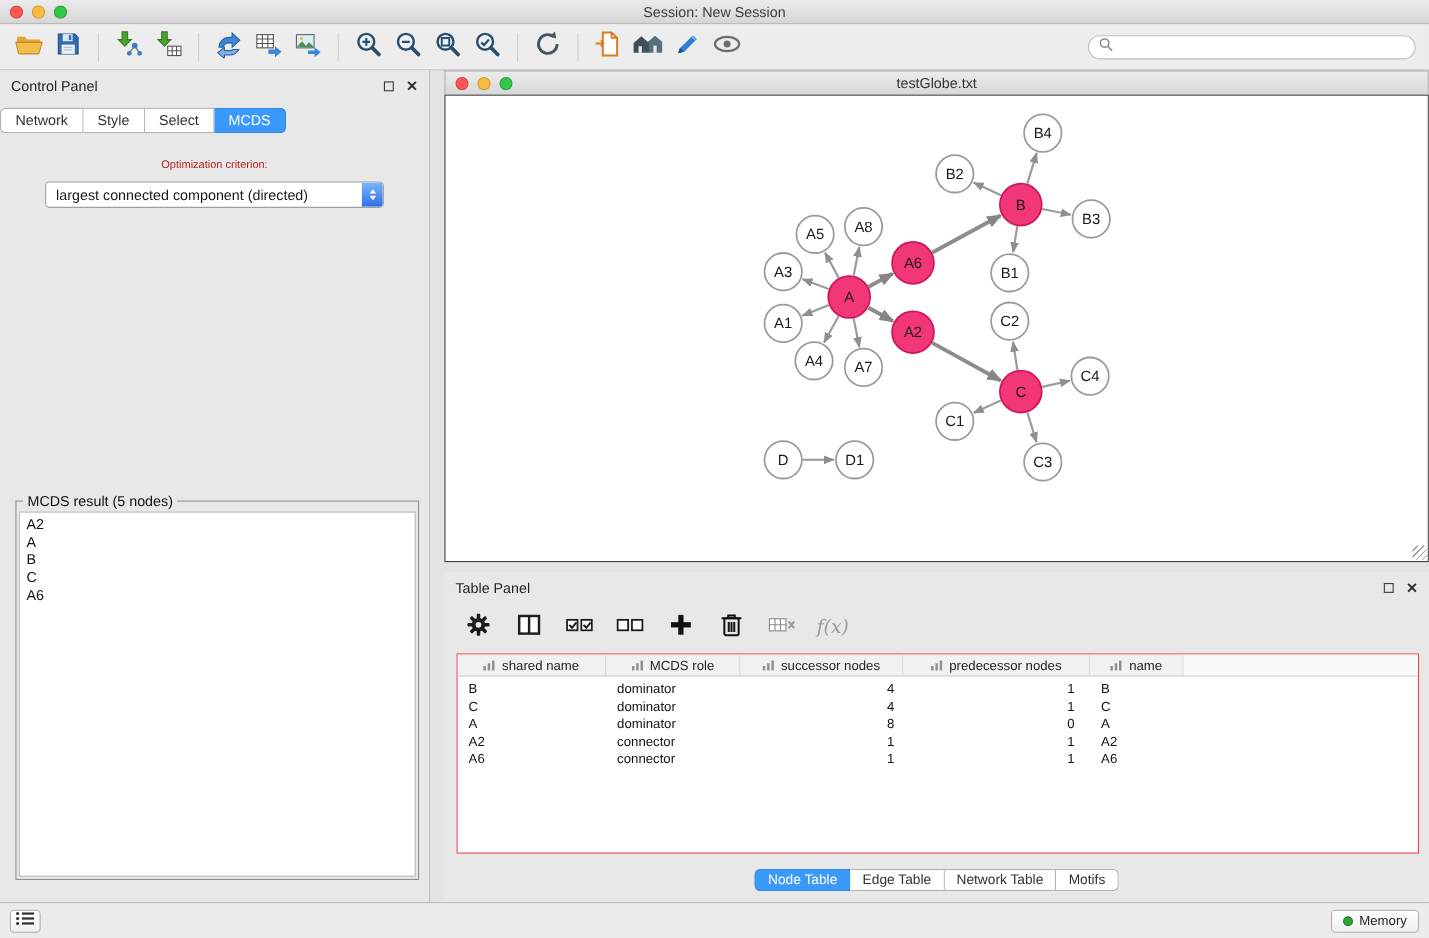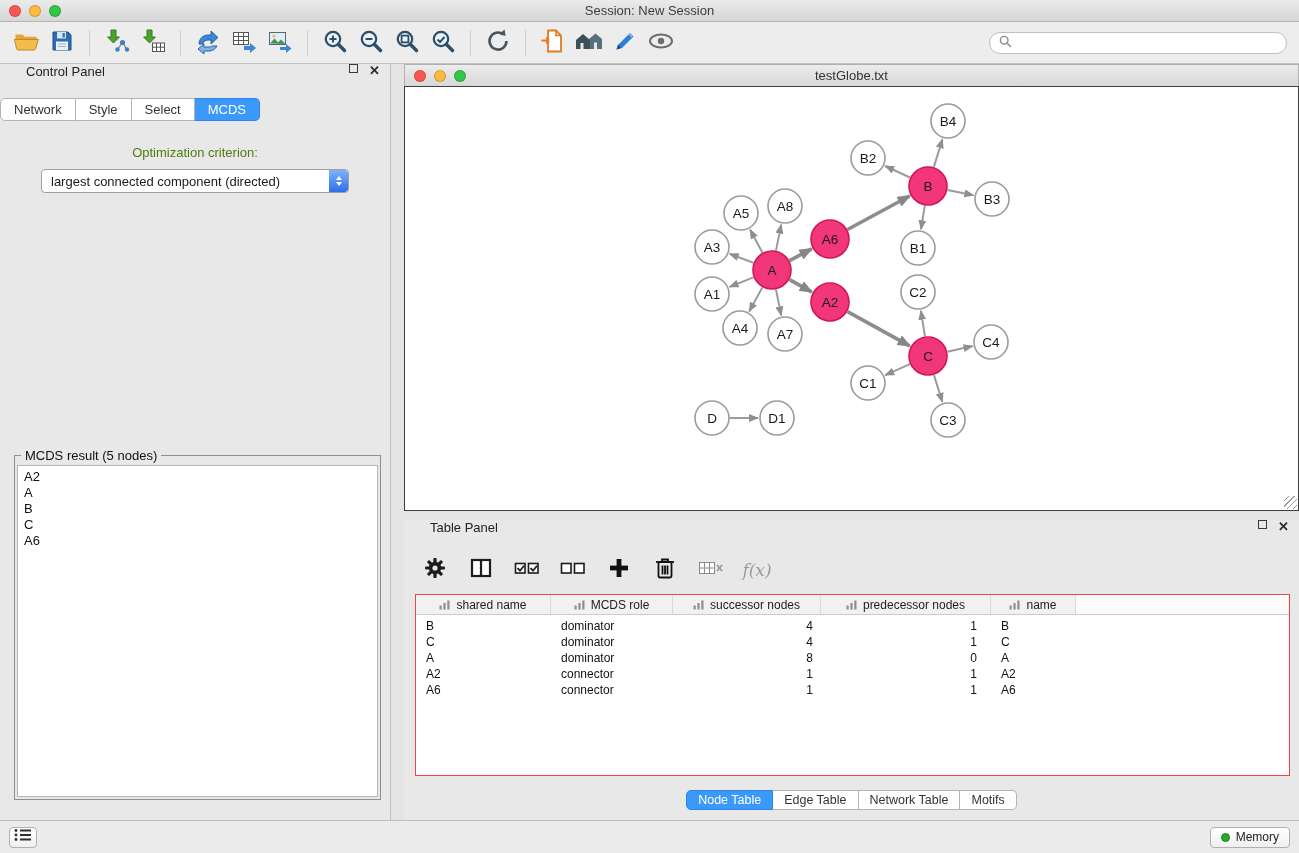--- a/index.html
+++ b/index.html
@@ -20,34 +20,34 @@
     border-bottom:1px solid #c3c3c3; display:flex; align-items:center; padding:0 8px; }
   .tool { width:36px; height:36px; display:flex; align-items:center; justify-content:center; border-radius:4px; }
   .sep { width:1px; height:26px; background:#cfcfcf; margin:0 9px; }
   .searchbox { margin-left:auto; margin-right:4px; width:298px; height:22px; background:#fff;
     border:1px solid #c0c0c0; border-radius:12px; display:flex; align-items:center; padding:0 9px; gap:5px; }
   .searchbox input { border:none; outline:none; flex:1; font-size:13px; font-family:"Liberation Sans",sans-serif; background:transparent; }
 
   
   .control-panel { position:absolute; left:0; top:64px; width:391px; bottom:33px;
     background:#e8e8e8; border-right:1px solid #c2c2c2; }
-  .panel-header { height:28px; display:flex; padding:0 10px; font-size:13px; color:#222;margin-left:16px; }
+  .panel-header { height:28px; display:flex; align-items:center; padding:0 10px; font-size:13px; color:#222; }
   .panel-header .spacer { flex:1; }
   .float-btn { width:9px; height:9px; border:1.5px solid #3a3a3a; margin-right:11px; display:inline-block; }
   .close-btn { font-size:13px; font-weight:bold; color:#2d2d2d; line-height:1; }
 
   .seg-group { display:flex; }
   .seg { font-size:13px; padding:3px 13px; background:#fff; border:1px solid #b3b3b3; border-left:none;
     color:#333; white-space:nowrap; }
   .seg:first-child { border-left:1px solid #b3b3b3; border-radius:5px 0 0 5px; }
   .seg:last-child { border-radius:0 5px 5px 0; }
   .seg.seg-active { background:#3b99fc; border-color:#2f86e8; color:#fff; }
 
   .cp-tabs { margin-top:6px; }
-  .opt-label { text-align:center; margin-top:24px; font-size:13px; color:#4d7c0f; }
+  .opt-label { text-align:center; margin-top:24px; font-size:10px; color:#b91c1c; }
   .dropdown { width:308px; height:24px; margin:9px auto 0; background:#fff; border:1px solid #a0a0a0;
     border-radius:4px; display:flex; align-items:center; padding-left:9px; font-size:13px; overflow:hidden; }
   .dd-text { flex:1; white-space:nowrap; overflow:hidden; }
   .dd-stepper { width:19px; align-self:stretch; background:linear-gradient(#7db3fd,#2e6fe8);
     border-radius:0 3px 3px 0; display:flex; flex-direction:column; align-items:center; justify-content:center; gap:2px; }
   .dd-up { width:0; height:0; border-left:3.5px solid transparent; border-right:3.5px solid transparent; border-bottom:4.5px solid #fff; }
   .dd-down { width:0; height:0; border-left:3.5px solid transparent; border-right:3.5px solid transparent; border-top:4.5px solid #fff; }
   .cp-buttons { display:flex; justify-content:center; gap:14px; margin-top:13px; }
   .mac-btn { background:linear-gradient(#ffffff,#f1f1f1); border:1px solid #ababab; border-radius:4px;
     font-size:13px; padding:3px 14px; color:#1a1a1a; font-family:"Liberation Sans",sans-serif; }

